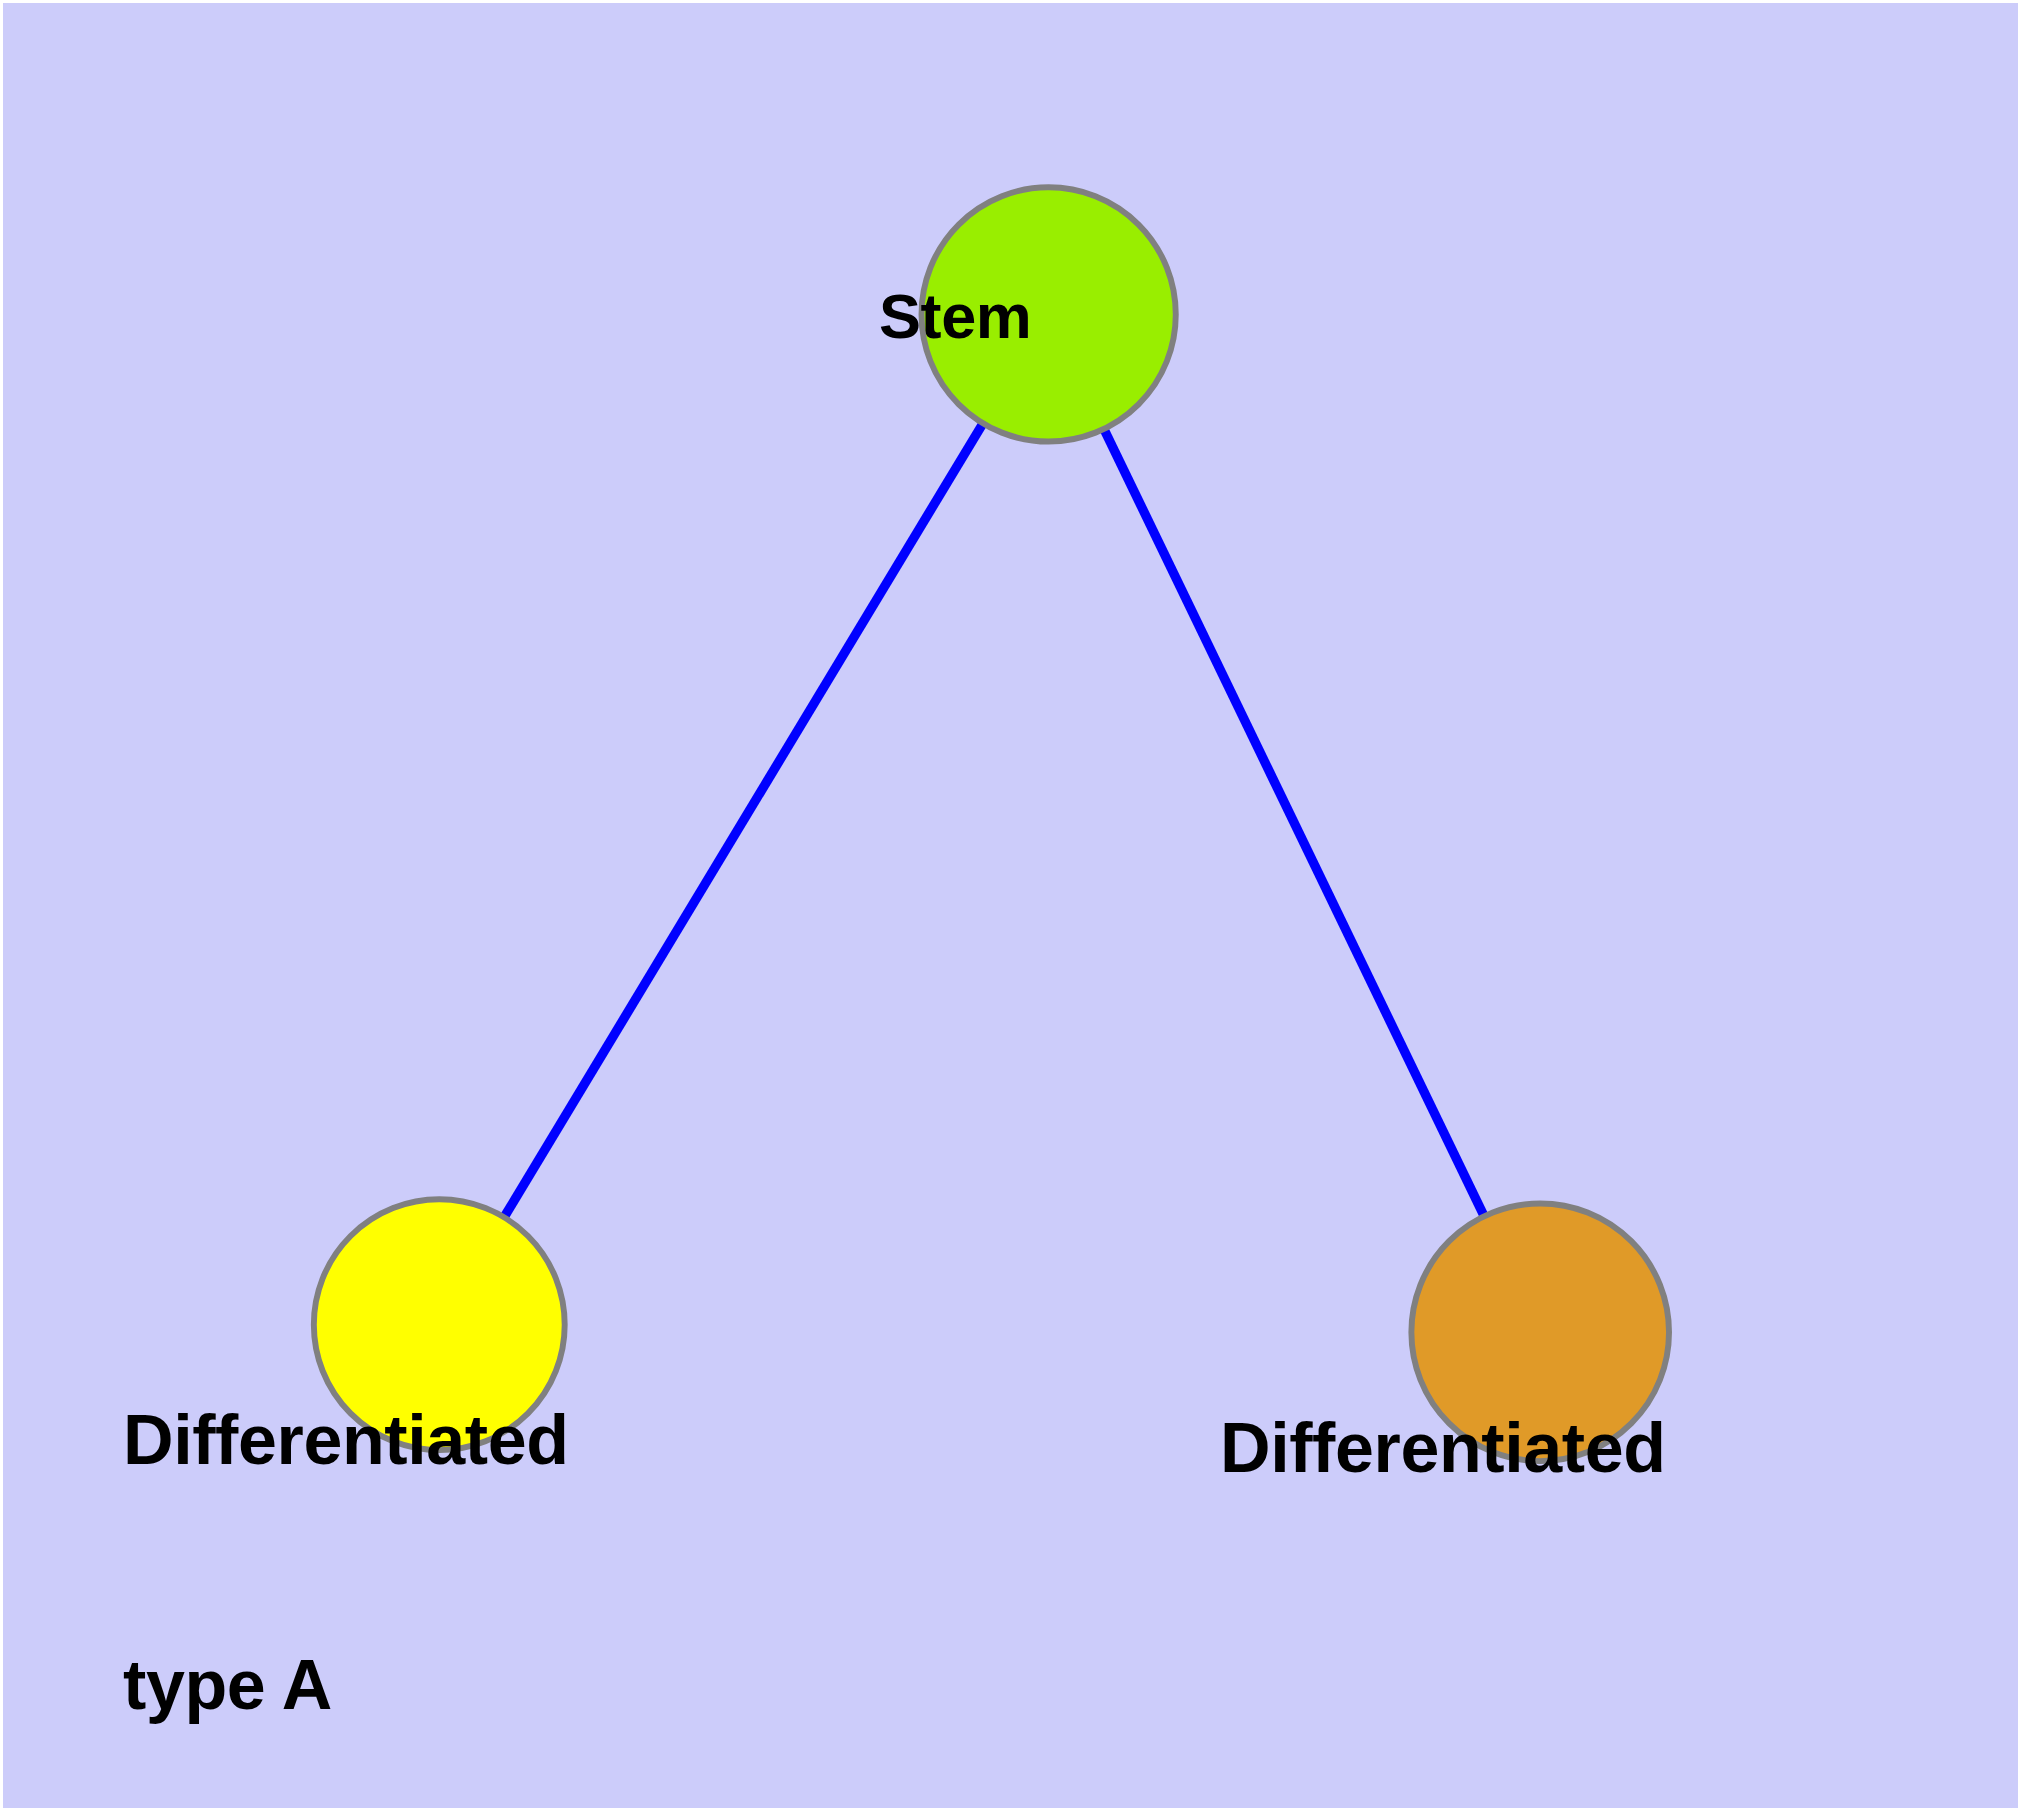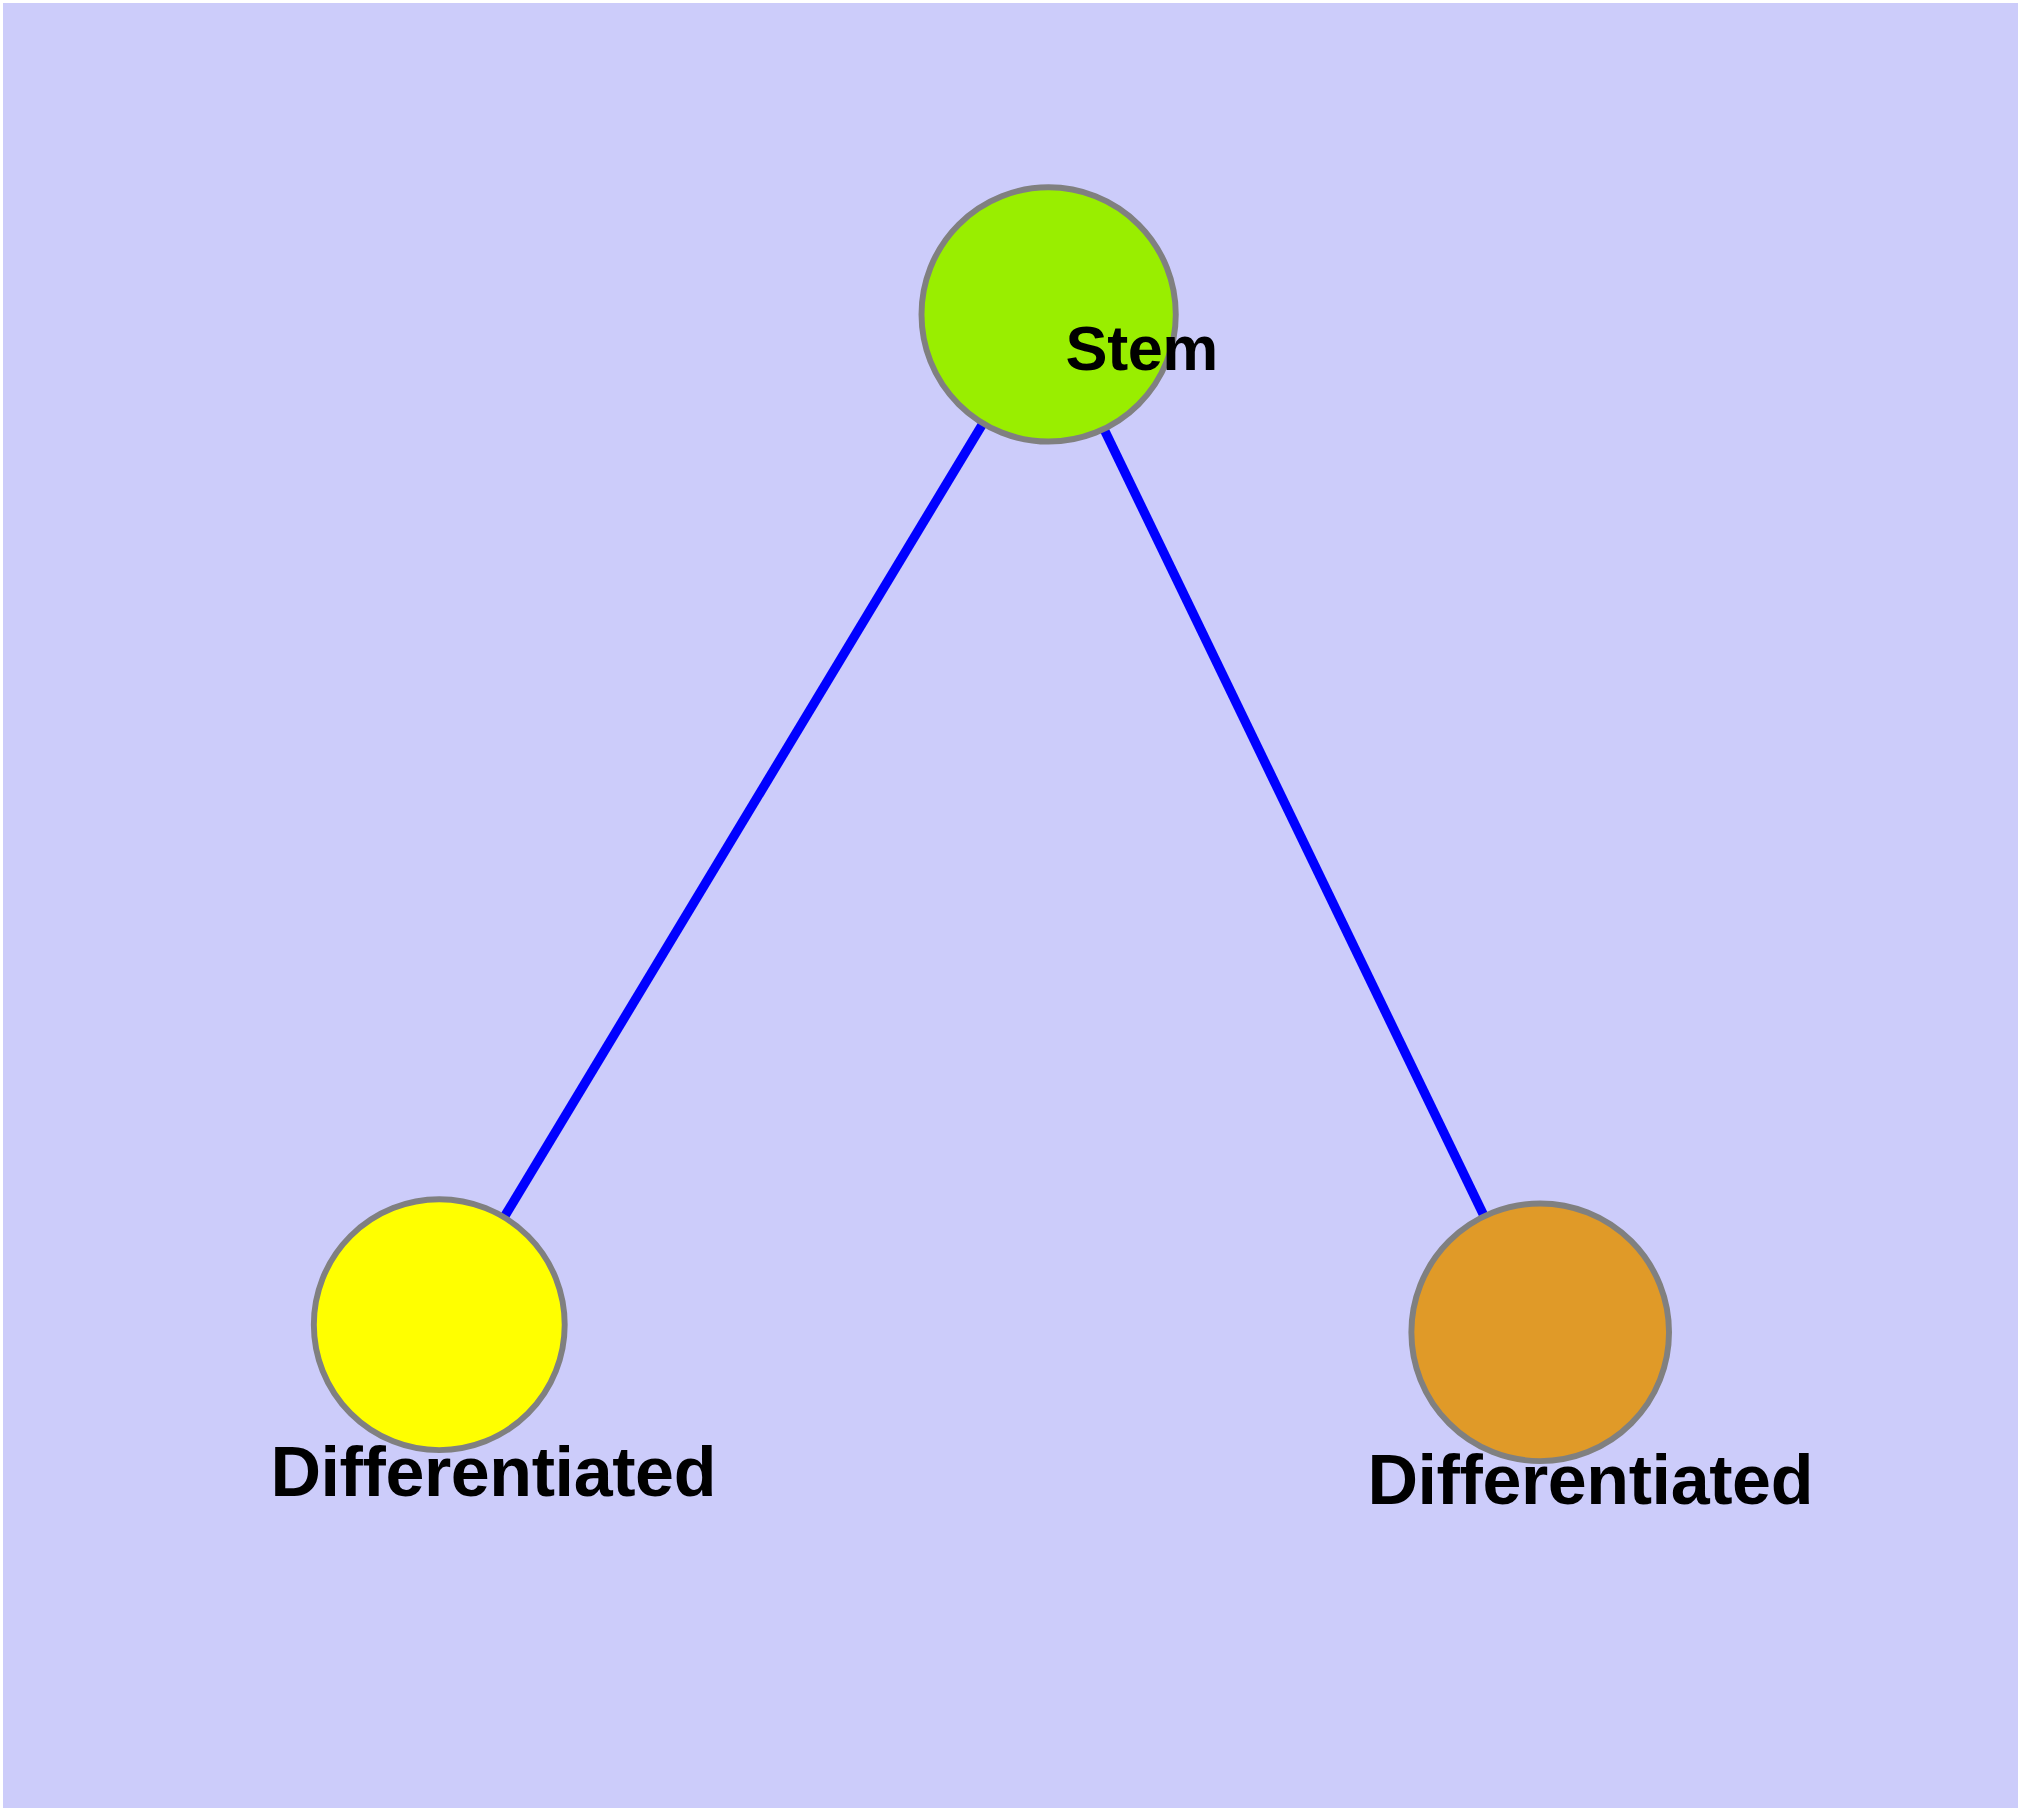--- a/index.html
+++ b/index.html
@@ -28,26 +28,25 @@
     position: absolute;
     left: 0;
     top: 0;
     width: 2021px;
     height: 1812px;
   }
   .node-label {
     position: absolute;
     color: #000000;
     font-weight: bold;
-    text-align: right;
+    text-align: left;
     line-height: 1.17;
     white-space: pre;
     letter-spacing: -0.4px;
     pointer-events: none;
-    margin-top: 32px;
   }
   #label-stem {
     font-size: 63px;
     left: 879px;
     top: 280px;
     width: 339px;
   }
   #label-typea {
     font-size: 70px;
     left: 123px;
@@ -79,20 +78,21 @@
       <circle id="node-stem" cx="1237" cy="371" r="150" fill="#99ee00" stroke="#808080" stroke-width="7"></circle>
       <circle id="node-diff-a" cx="518" cy="1563" r="148" fill="#ffff00" stroke="#808080" stroke-width="7"></circle>
       <circle id="node-diff-b" cx="1817" cy="1572" r="152" fill="#e09a28" stroke="#808080" stroke-width="7"></circle>
     </g>
   </svg>
 
   <div class="node-label" id="label-stem">Stem</div>
 
   <div class="node-label" id="label-typea">
     <div>Differentiated</div>
+    <div>type A</div>
   </div>
 
   <div class="node-label" id="label-typeb">
     <div>Differentiated</div>
   </div>
 
 </div>
 
 
 </body></html>

